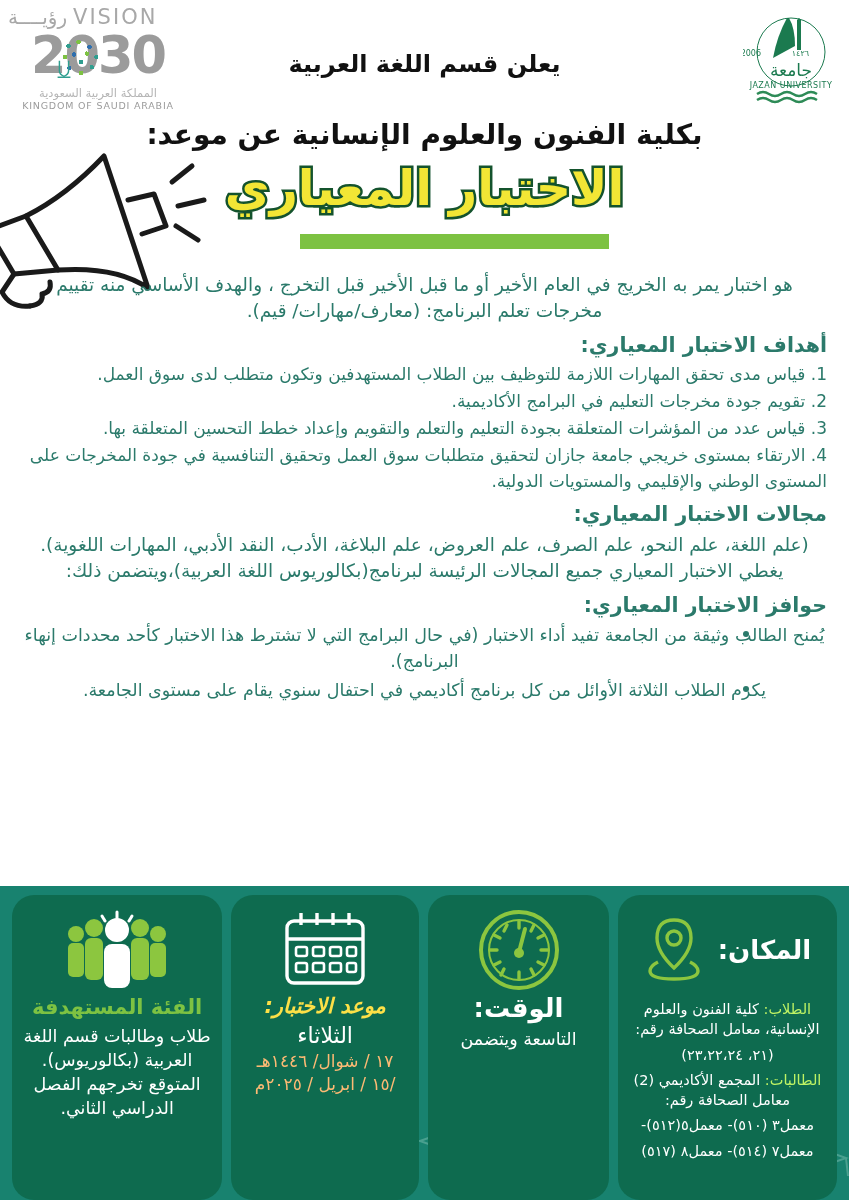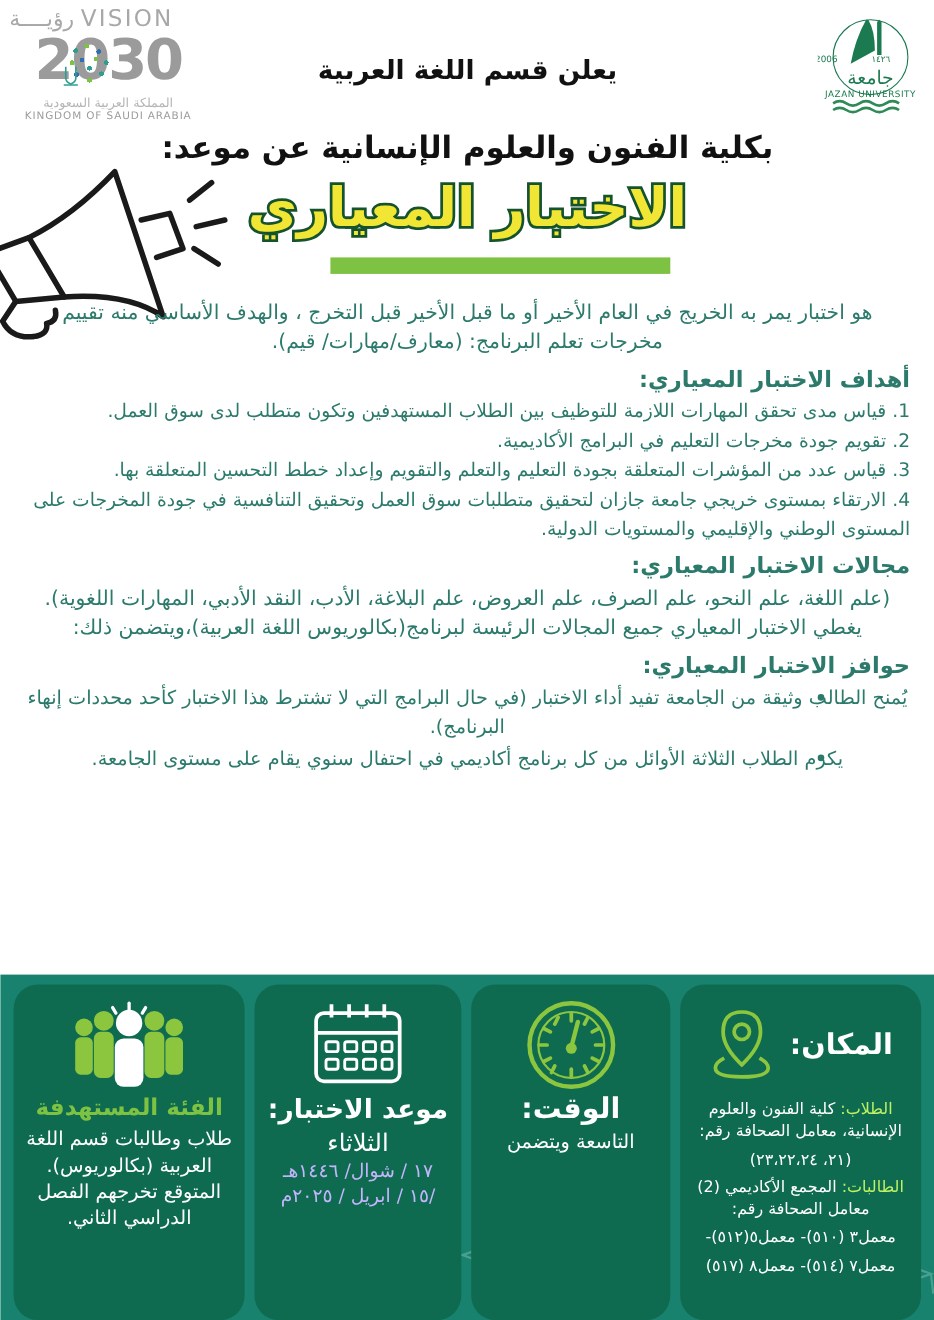--- a/index.html
+++ b/index.html
@@ -97,23 +97,23 @@
   .p-place{width:224px;}
   .panel .ic{display:flex;justify-content:center;align-items:center;height:86px;}
   .panel .ttl{font-size:21px;font-weight:700;color:#7DC242;margin-top:2px;line-height:1.2;}
   .panel .ttl.lg{font-size:25px;color:#8CC63F;}
   .panel .ttl.wt{color:#ffffff;}
   .panel .sub{font-size:17.5px;color:#ffffff;margin-top:5px;line-height:1.36;}
   .panel .sub.sm{font-size:14.5px;line-height:1.4;}
   .panel .lbl{color:#bef264;}
   .place-rows{margin-top:6px;}
   .time-ttl{font-size:26px;font-weight:700;color:#ffffff;}
-  .date-ttl{font-size:24px;font-weight:700;color:#ffffff;line-height:1.25;}
+  .date-ttl{font-size:21px;font-weight:700;color:#fde047;line-height:1.25;font-style:italic;}
   .date-day{font-size:22px;color:#fff;margin-top:4px;}
-  .date-h{font-size:17px;color:#c4b5fd;margin-top:3px;}
+  .date-h{font-size:17px;color:#fdba74;margin-top:3px;}
 </style>
 </head>
 <body>
 
 <div class="poster">
 
   <div class="v2030">
     <div class="vtop">
       <span class="vword">VISION</span>
       <span class="varab">رؤيــــة</span>

